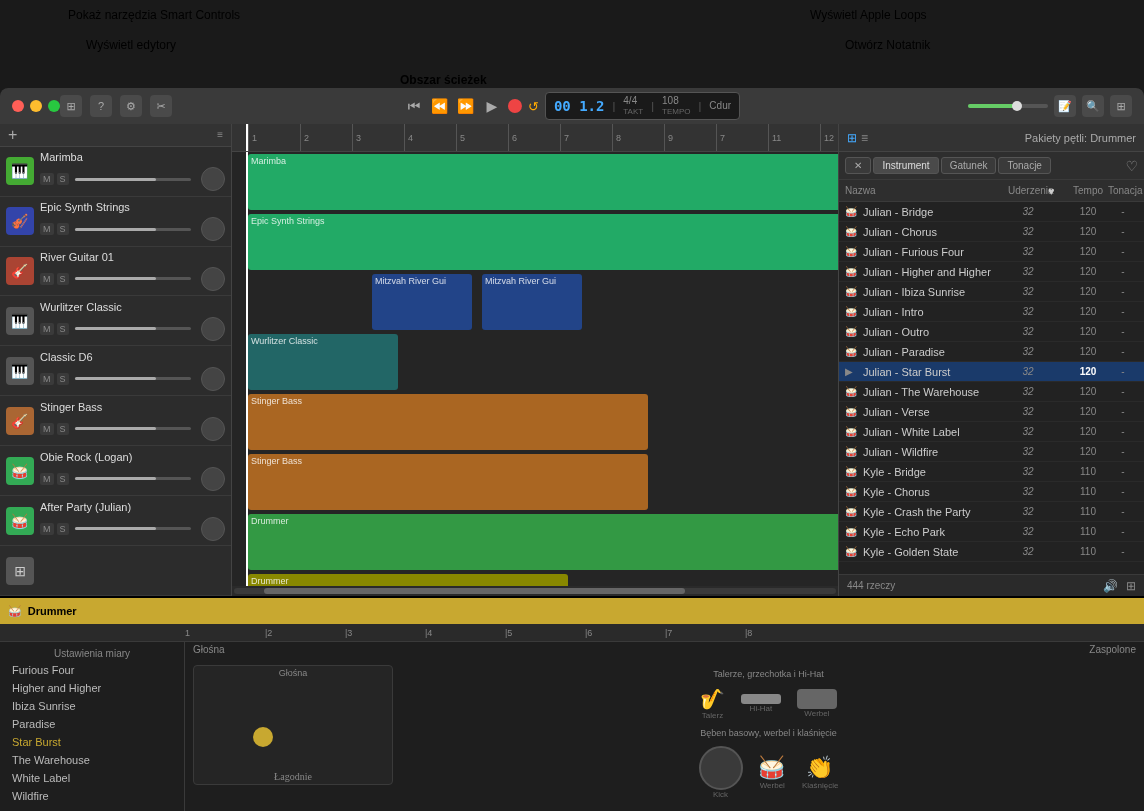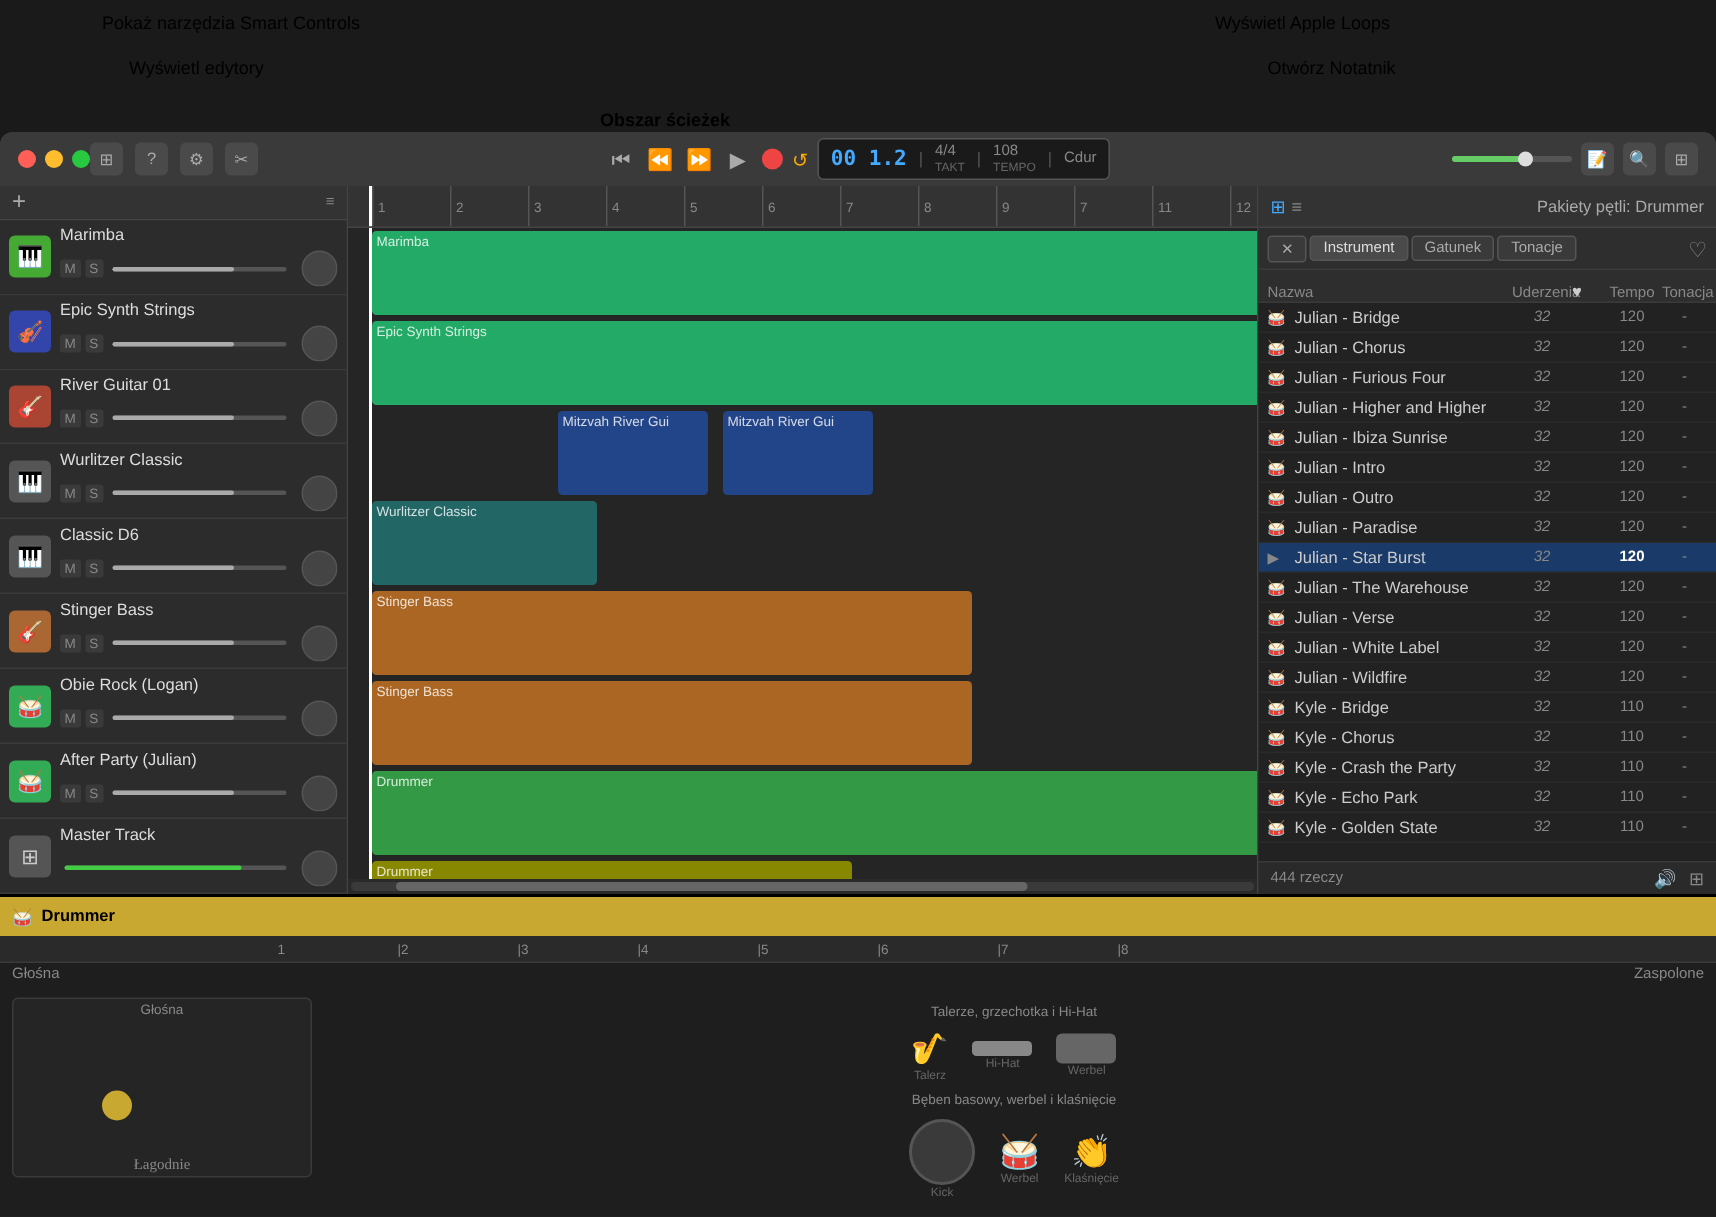--- a/index.html
+++ b/index.html
@@ -445,21 +445,21 @@
       border-radius: 3px;
       color: #aaa;
       font-size: 10px;
       padding: 0 4px;
     }
     .loops-column-headers {
       height: 22px;
       background: #2e2e2e;
       border-bottom: 1px solid #3a3a3a;
       display: flex;
-      align-items: flex-end;
+      align-items: center;
       padding: 0 6px;
       flex-shrink: 0;
     }
     .loops-col-name { flex: 1; font-size: 10px; color: #888; }
     .loops-col-beats { width: 40px; font-size: 10px; color: #888; text-align: center; }
     .loops-col-heart { width: 20px; }
     .loops-col-tempo { width: 40px; font-size: 10px; color: #888; text-align: center; }
     .loops-col-key { width: 30px; font-size: 10px; color: #888; text-align: center; }
     .loops-list {
       flex: 1;
@@ -844,29 +844,20 @@
             <div class="track-volume">
                 <div class="track-volume-fill"></div>
               </div>
             <div class="track-pan"></div>
           </div>
         </div>
       </div>
 
       <div class="track-item">
         <div class="track-icon track-icon-master">⊞</div>
-        <div class="track-info">
-          <div class="track-name">Master Track</div>
-          <div class="track-controls">
-            <div class="track-volume">
-                <div class="track-volume-fill" style="width:80%;background:#4c4;"></div>
-              </div>
-            <div class="track-pan"></div>
-          </div>
-        </div>
       </div>
     </div>
 
     <div class="track-area-wrapper">
       <div class="ruler">
         <div class="playhead"></div>
         <div class="ruler-mark" style="left:16px;">1</div>
         <div class="ruler-mark" style="left:68px;">2</div>
         <div class="ruler-mark" style="left:120px;">3</div>
         <div class="ruler-mark" style="left:172px;">4</div>
@@ -1113,20 +1104,31 @@
         <div style="position:absolute;left:160px;font-size:9px;color:#888;">|3</div>
         <div style="position:absolute;left:240px;font-size:9px;color:#888;">|4</div>
         <div style="position:absolute;left:320px;font-size:9px;color:#888;">|5</div>
         <div style="position:absolute;left:400px;font-size:9px;color:#888;">|6</div>
         <div style="position:absolute;left:480px;font-size:9px;color:#888;">|7</div>
         <div style="position:absolute;left:560px;font-size:9px;color:#888;">|8</div>
       </div>
     </div>
     <div class="drummer-main">
 
+      <div class="drummer-presets">
+        <div class="drummer-preset-header">Ustawienia miary</div>
+        <div class="drummer-preset-item">Furious Four</div>
+        <div class="drummer-preset-item">Higher and Higher</div>
+        <div class="drummer-preset-item">Ibiza Sunrise</div>
+        <div class="drummer-preset-item">Paradise</div>
+        <div class="drummer-preset-item selected">Star Burst</div>
+        <div class="drummer-preset-item">The Warehouse</div>
+        <div class="drummer-preset-item">White Label</div>
+        <div class="drummer-preset-item">Wildfire</div>
+      </div>
 
       <div class="drummer-controls">
         <div class="drummer-controls-header">
           <span>Głośna</span>
           <span>Zaspolone</span>
         </div>
         <div style="display:flex;flex:1;padding:4px;">
 
           <div class="drummer-feel-area">
             <span class="drummer-feel-label-loud">Głośna</span>

